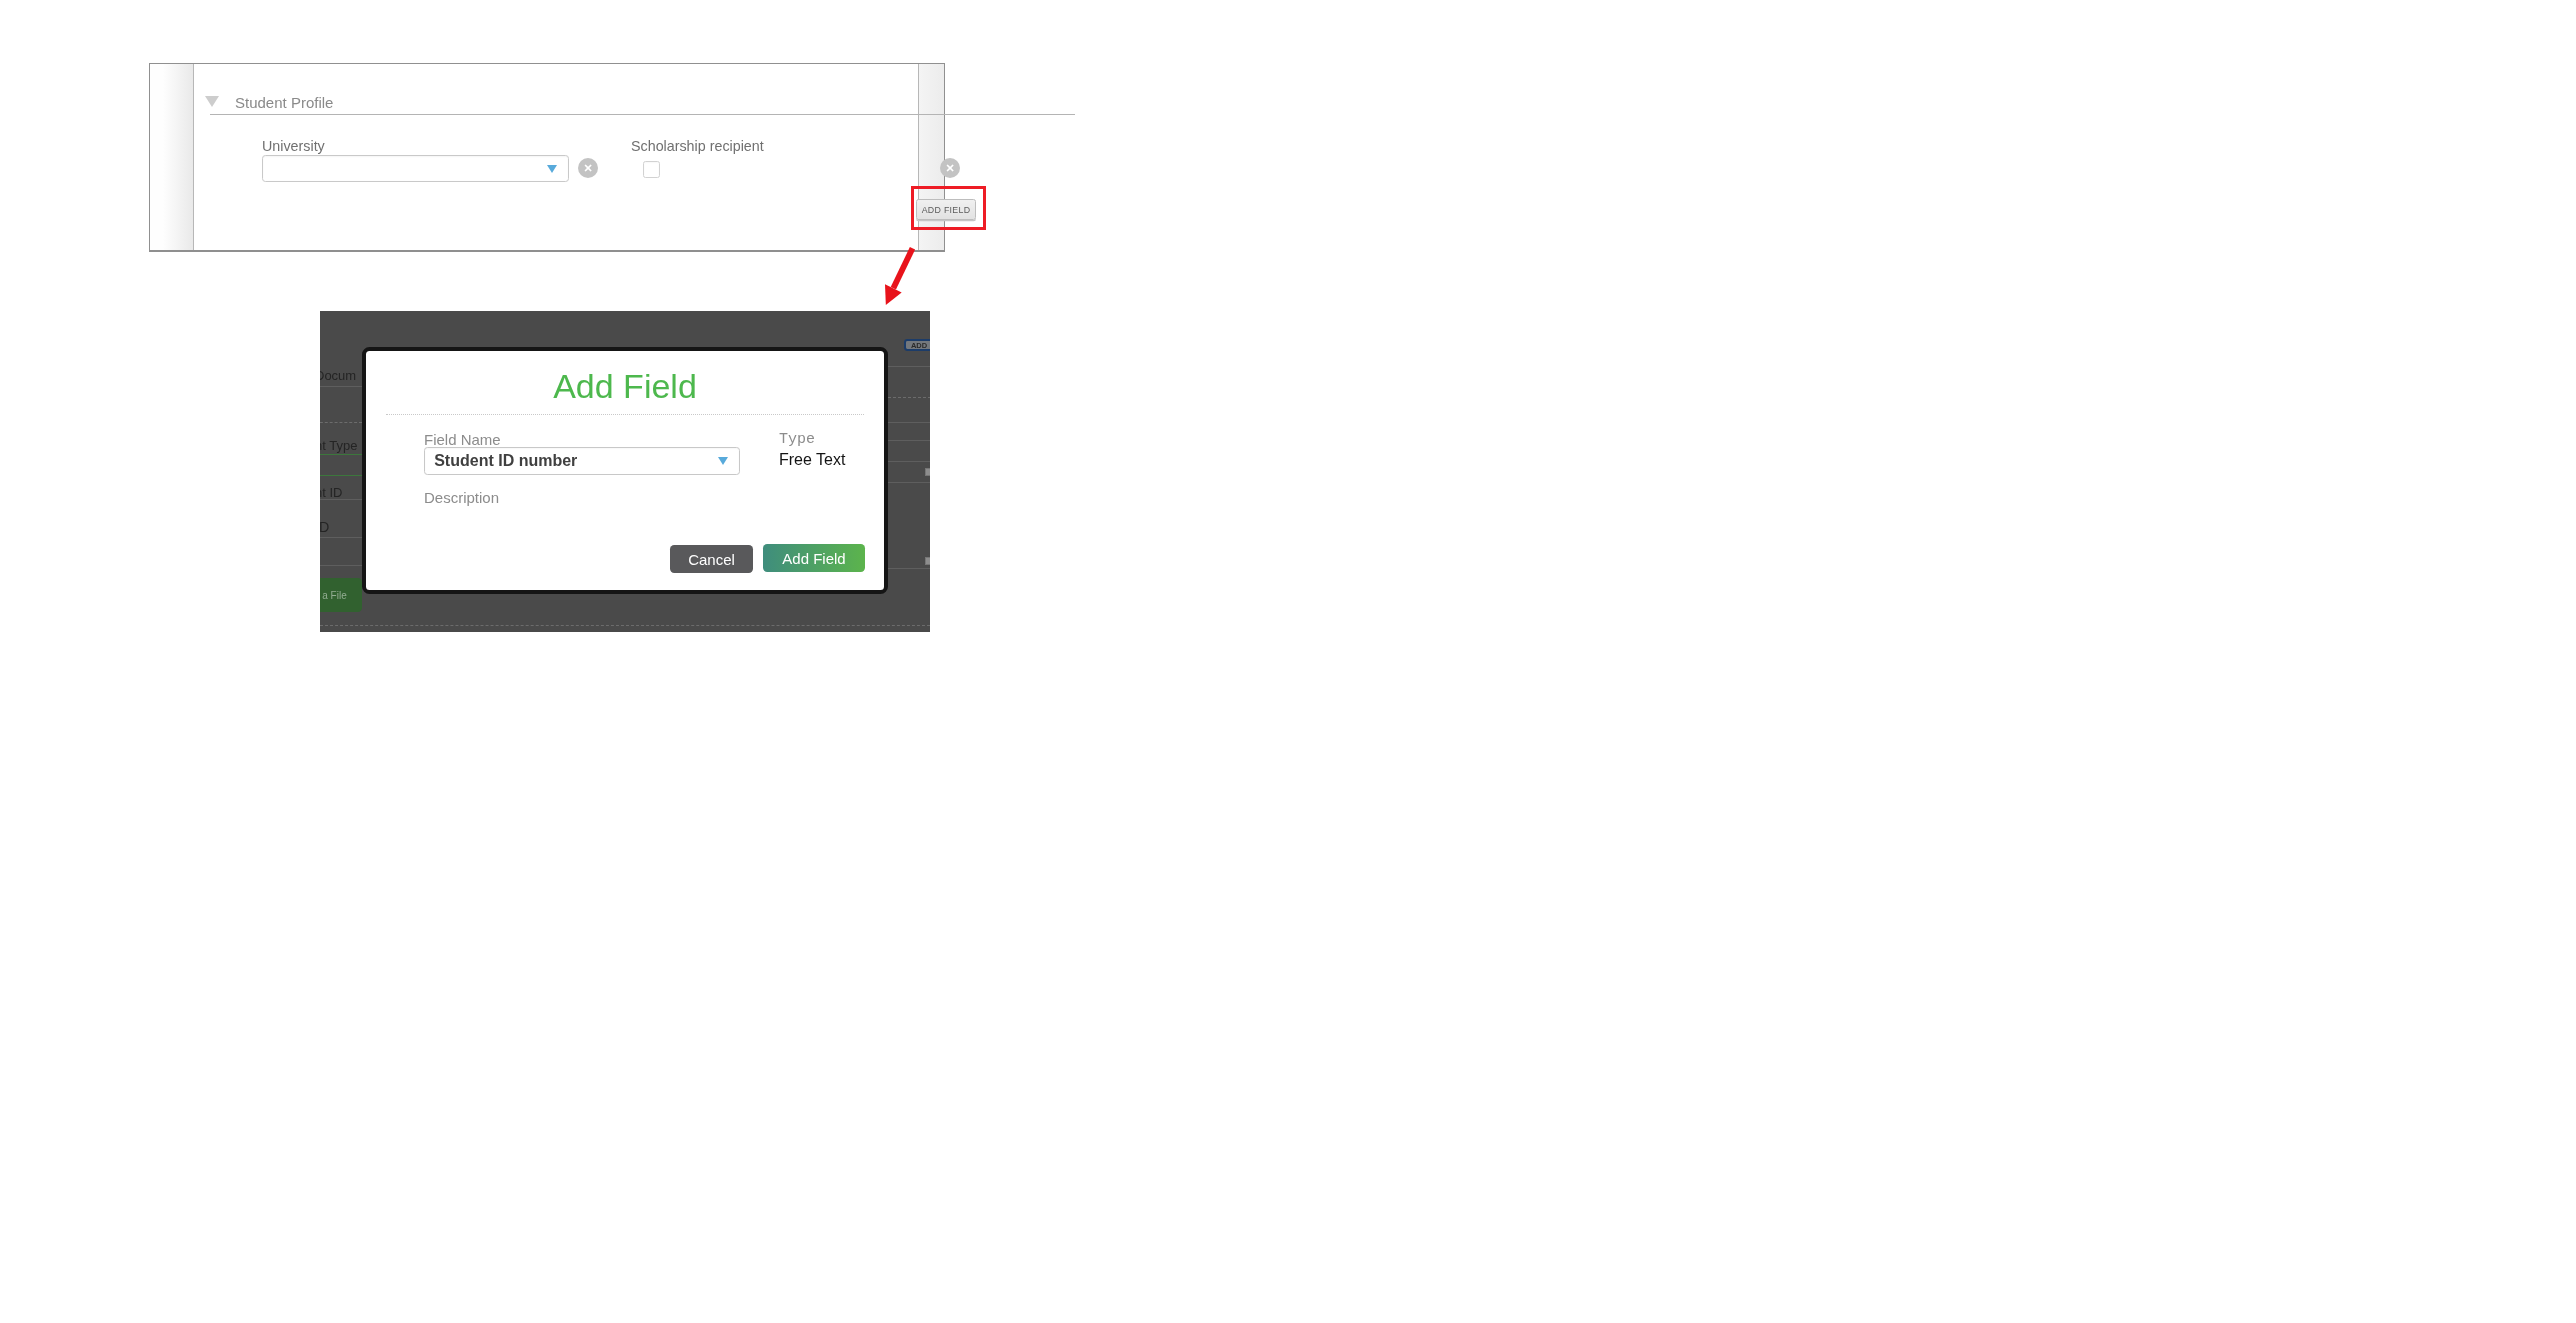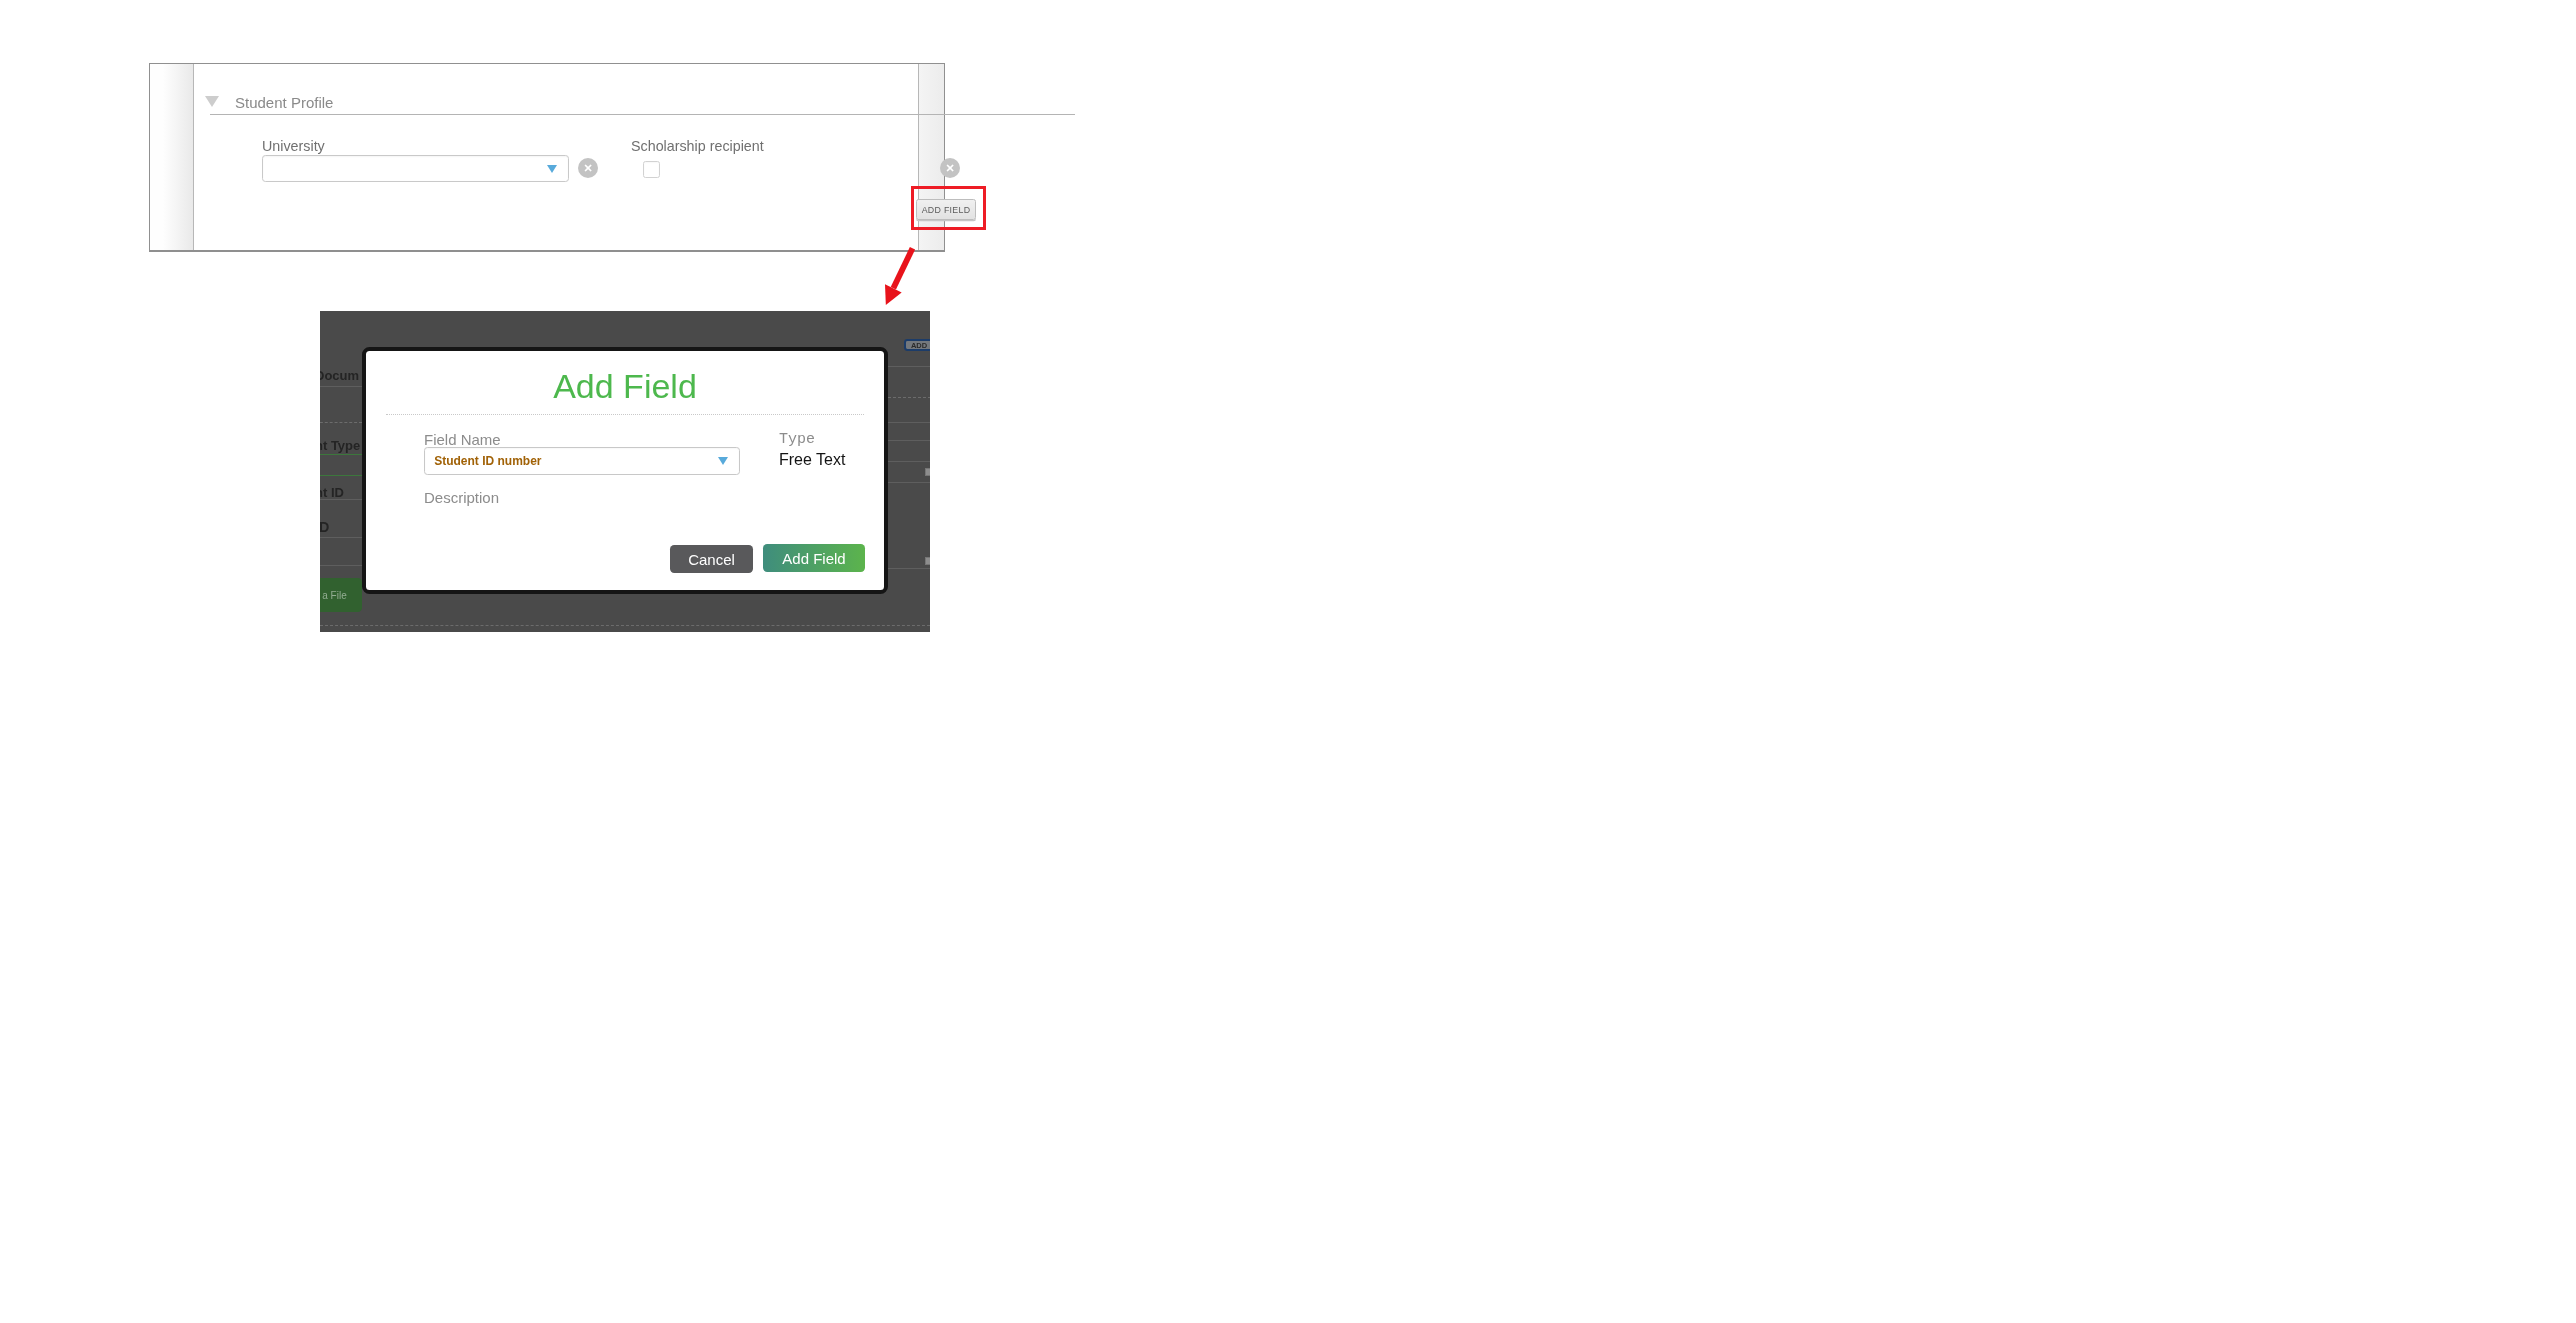--- a/index.html
+++ b/index.html
@@ -28,42 +28,42 @@
   #scholarship-checkbox { width:17px; height:17px; border:1.3px solid #d2d2d2; border-radius:2.5px;
     background:#fff; box-shadow:inset 0 0.8px 1.7px rgba(0,0,0,.04); }
   #red-highlight { left:761px; top:122px; width:75px; height:44px; border:3.4px solid #ee1c25; }
   #add-field-small-btn { left:766px; top:135px; width:60px; height:21.4px;
     background:linear-gradient(#f0f0f0,#e2e2e2); border:0.8px solid #bdbdbd; border-radius:2.5px;
     box-shadow:0 1.3px 0 #c6c6c6; font-size:8.8px; color:#5c5c5c; letter-spacing:0.3px;
     display:flex; align-items:center; justify-content:center; }
 
   
   #overlay-region { left:320px; top:311px; width:610px; height:321px; background:#4a4a4a; overflow:hidden; }
-  .frag-text { color:#242424; font-size:13px; font-weight:700; white-space:nowrap; }
+  .frag-text { color:#242424; font-size:13px; font-weight:400; white-space:nowrap; }
   .frag-line { border-top:0.8px solid #5e5e5e; }
   .frag-line-green { border-top:1.7px solid #3c773c; }
   .frag-dashed { border-top:1.7px dashed #6c6c6c; }
   #frag-add-btn { left:584px; top:-4.2px; width:30px; height:12.6px; background:#74787d;
     border:2.1px solid #1c3c69; border-radius:3.4px; color:#2a2a2a; font-size:7.5px; font-weight:bold;
     overflow:hidden; display:flex; align-items:flex-start; justify-content:center;margin-top:32px; }
   #frag-file-btn { left:-6.7px; top:267px; width:49px; height:34px; background:#31612f; border-radius:4.2px;
     color:#93ad92; font-size:10px; display:flex; align-items:center; justify-content:center;
     padding-right:6.7px; }
   .frag-lightbox { background:#8d8d8d; border:0.8px solid #767676; }
 
   
   #modal { left:362px; top:347px; width:526px; height:247px; background:#fff;
     border:4.2px solid #151515; border-radius:7.5px; }
   #modal-title { left:0; right:0; top:16px; text-align:center; font-size:34px; color:#4db84d; }
   #modal-divider { left:20px; right:20px; top:63px; border-top:1.7px dotted #c9c9c9; }
   .modal-label { font-size:15px; color:#8c8c8c; }
   #field-name-select { left:58px; top:96px; width:316px; height:28px; border:1.3px solid #c8c8c8;
     border-radius:3.4px; background:#fff; box-shadow:inset 0 0.8px 1.7px rgba(0,0,0,.04);
     display:flex; align-items:center; }
-  #field-name-value { padding-left:9.2px; font-size:12px; font-weight:600; color:#a16207; flex:1; }
+  #field-name-value { padding-left:9.2px; font-size:16px; font-weight:600; color:#404040; flex:1; }
   #type-value { left:413px; top:100px; font-size:16px; font-weight:500; color:#141414; }
   .modal-btn { height:28px; border-radius:4.2px; color:#fff; font-size:15px; border:none;
     display:flex; align-items:center; justify-content:center; cursor:pointer; font-family:inherit; }
   #cancel-btn { left:304px; top:194px; width:83px; background:#59595b; }
   #submit-btn { left:397px; top:193px; width:102px; background:linear-gradient(90deg,#3f8d7d,#5cb44c); }
 </style>
 </head>
 <body>
 
 <div id="canvas">

